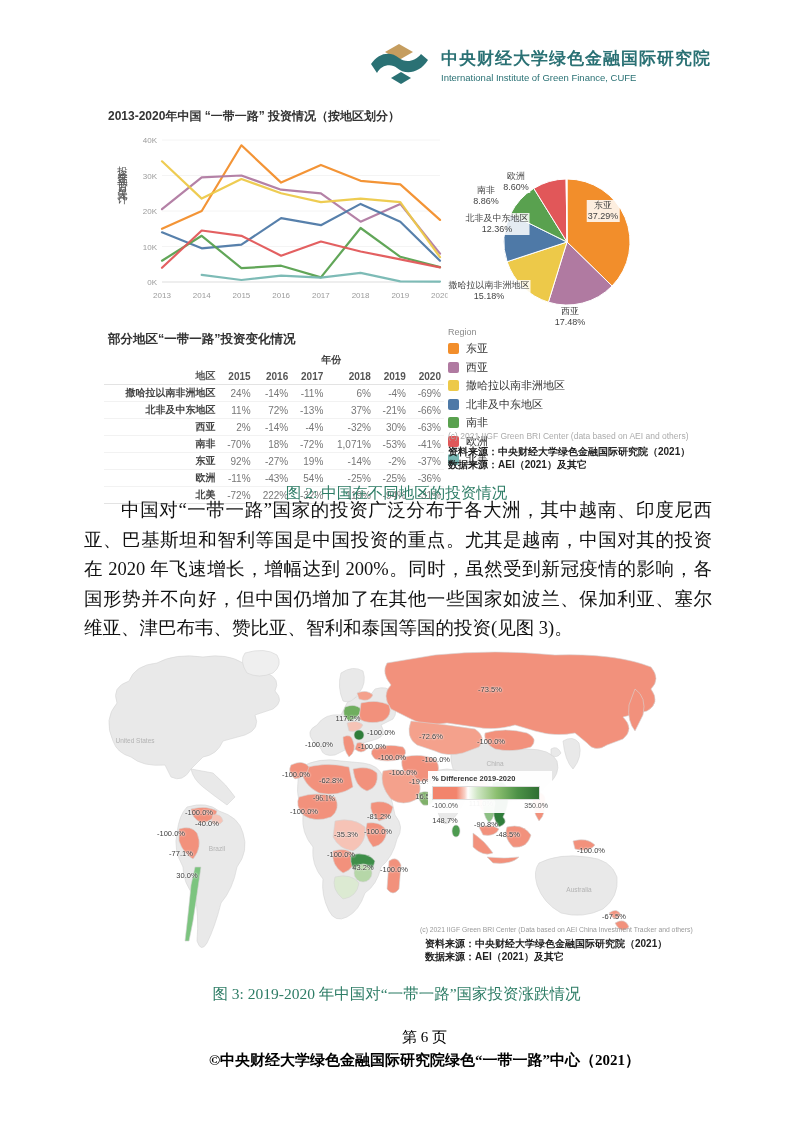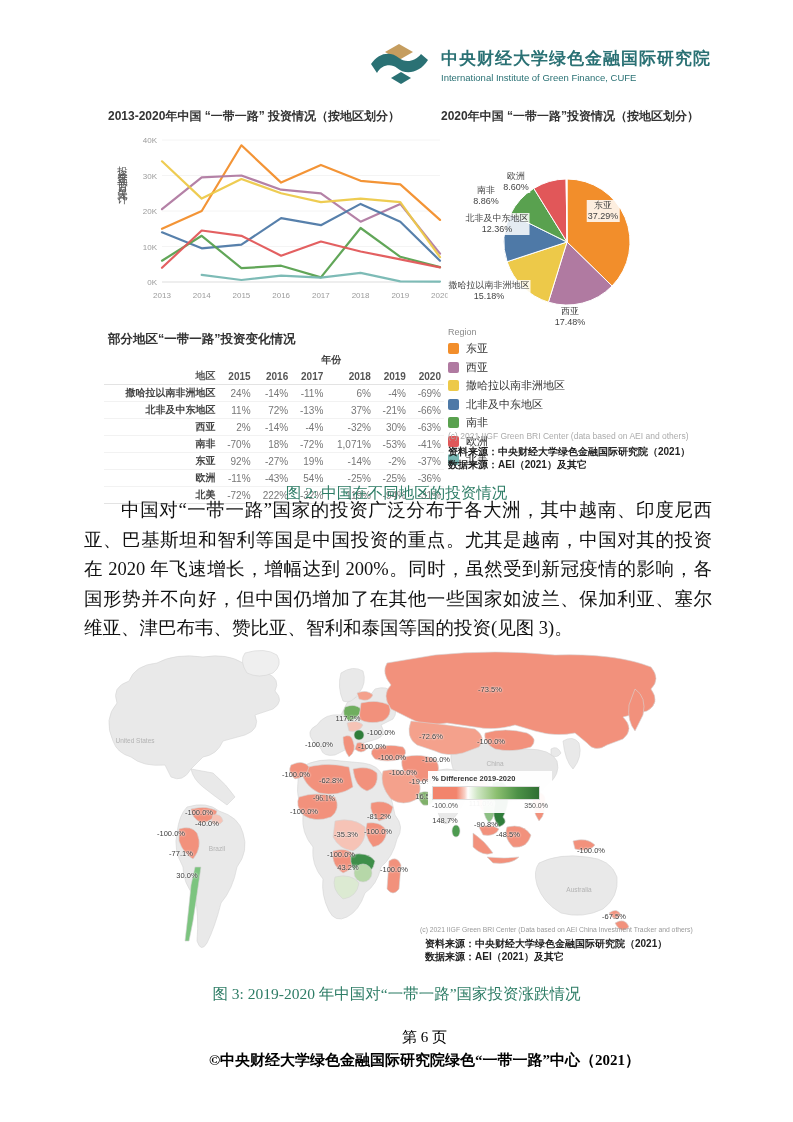--- a/index.html
+++ b/index.html
@@ -110,21 +110,20 @@
         <path d="M34.0 98.8 L73.7 81.0 L113.4 15.3 L153.1 52.6 L192.9 34.9 L232.6 50.8 L272.3 54.4 L312.0 89.9 " fill="none" stroke="#f28e2b" stroke-width="2.2" stroke-linejoin="round" stroke-linecap="round" opacity="0.95"></path>
         <path d="M34.0 79.2 L73.7 47.3 L113.4 45.5 L153.1 59.7 L192.9 63.3 L232.6 91.7 L272.3 73.9 L312.0 123.6 " fill="none" stroke="#b07aa1" stroke-width="2.2" stroke-linejoin="round" stroke-linecap="round" opacity="0.95"></path>
         <path d="M34.0 31.3 L73.7 68.6 L113.4 49.0 L153.1 63.3 L192.9 72.1 L232.6 68.6 L272.3 72.1 L312.0 127.2 " fill="none" stroke="#edc949" stroke-width="2.2" stroke-linejoin="round" stroke-linecap="round" opacity="0.95"></path>
         <path d="M34.0 102.3 L73.7 118.3 L113.4 114.7 L153.1 88.1 L192.9 95.2 L232.6 73.9 L272.3 91.7 L312.0 130.7 " fill="none" stroke="#4e79a7" stroke-width="2.2" stroke-linejoin="round" stroke-linecap="round" opacity="0.95"></path>
         <path d="M34.0 130.7 L73.7 105.8 L113.4 138.2 L153.1 135.7 L192.9 147.4 L232.6 98.0 L272.3 126.8 L312.0 137.1 " fill="none" stroke="#59a14f" stroke-width="2.2" stroke-linejoin="round" stroke-linecap="round" opacity="0.95"></path>
         <path d="M34.0 137.8 L73.7 100.5 L113.4 105.8 L153.1 125.7 L192.9 111.5 L232.6 121.5 L272.3 129.3 L312.0 137.4 " fill="none" stroke="#e15759" stroke-width="2.2" stroke-linejoin="round" stroke-linecap="round" opacity="0.95"></path>
         <path d="M73.7 144.9 L113.4 150.0 L153.1 145.6 L192.9 147.7 L232.6 142.8 L272.3 151.4 L312.0 151.6 " fill="none" stroke="#76b7b2" stroke-width="2.2" stroke-linejoin="round" stroke-linecap="round" opacity="0.95"></path>
       </svg>
   </div>
 
-  <div class="chart-title" id="pie-title">2020年中国 “一带一路”投资情况（按地区划分）</div>
   <div id="pie-panel">
     <svg id="pie-svg" width="300" height="228" viewBox="0 0 300 228">
         <path d="M127 132 L127.0 69.0 A63 63 0 0 1 172.1 176.0 Z" fill="#f28e2b" stroke="#fff" stroke-width="1"></path>
         <path d="M127 132 L172.1 176.0 A63 63 0 0 1 108.4 192.2 Z" fill="#b07aa1" stroke="#fff" stroke-width="1"></path>
         <path d="M127 132 L108.4 192.2 A63 63 0 0 1 67.1 151.7 Z" fill="#edc949" stroke="#fff" stroke-width="1"></path>
         <path d="M127 132 L67.1 151.7 A63 63 0 0 1 70.5 104.1 Z" fill="#4e79a7" stroke="#fff" stroke-width="1"></path>
         <path d="M127 132 L70.5 104.1 A63 63 0 0 1 93.8 78.4 Z" fill="#59a14f" stroke="#fff" stroke-width="1"></path>
         <path d="M127 132 L93.8 78.4 A63 63 0 0 1 126.1 69.0 Z" fill="#e15759" stroke="#fff" stroke-width="1"></path>
         <path d="M127 132 L126.1 69.0 A63 63 0 0 1 127.0 69.0 Z" fill="#ffffff" stroke="#fff" stroke-width="1"></path>
       </svg>
@@ -360,21 +359,21 @@
         <div class="map-label" style="left: 341px; top: 114px;">-100.0%</div>
         <div class="map-label" style="left: 308px; top: 127px;">-100.0%</div>
         <div class="map-label" style="left: 236px; top: 135px;">-62.8%</div>
         <div class="map-label" style="left: 201px; top: 129px;">-100.0%</div>
         <div class="map-label" style="left: 229px; top: 153px; font-family: Liberation Serif, serif;">-96.1%</div>
         <div class="map-label" style="left: 209px; top: 166px;">-100.0%</div>
         <div class="map-label" style="left: 284px; top: 171px;">-81.2%</div>
         <div class="map-label" style="left: 283px; top: 186px;">-100.0%</div>
         <div class="map-label" style="left: 251px; top: 189px;">-35.3%</div>
         <div class="map-label" style="left: 246px; top: 209px;">-100.0%</div>
-        <div class="map-label" style="left: 253px; top: 222px;">43.2%</div>
+        <div class="map-label" style="left: 268px; top: 222px;">43.2%</div>
         <div class="map-label" style="left: 299px; top: 224px;">-100.0%</div>
         <div class="map-label" style="left: 326px; top: 136px;">-19.0%</div>
         <div class="map-label" style="left: 359px; top: 136px;">-100.0%</div>
         <div class="map-label" style="left: 331px; top: 151px;">16.5%</div>
         <div class="map-label" style="left: 350px; top: 175px;">148.7%</div>
         <div class="map-label" style="left: 393px; top: 147px;">208.9%</div>
         <div class="map-label" style="left: 386px; top: 158px;">111.0%</div>
         <div class="map-label" style="left: 391px; top: 179px;">-90.8%</div>
         <div class="map-label" style="left: 413px; top: 189px;">-48.5%</div>
         <div class="map-label" style="left: 496px; top: 205px;">-100.0%</div>

